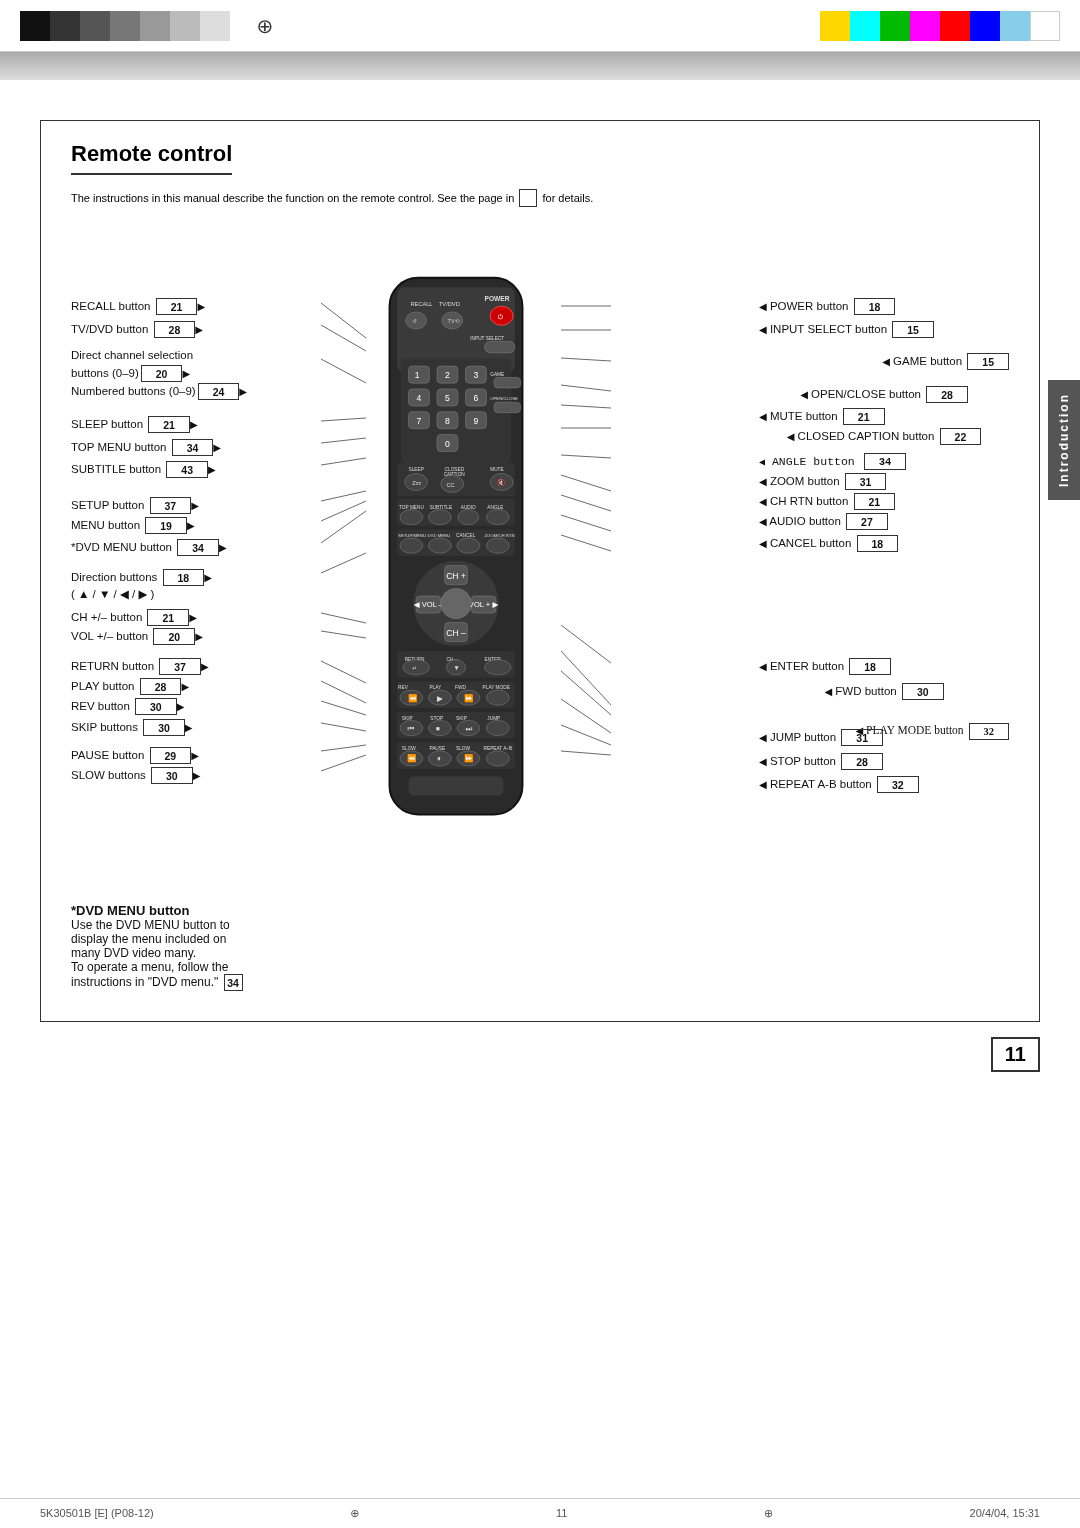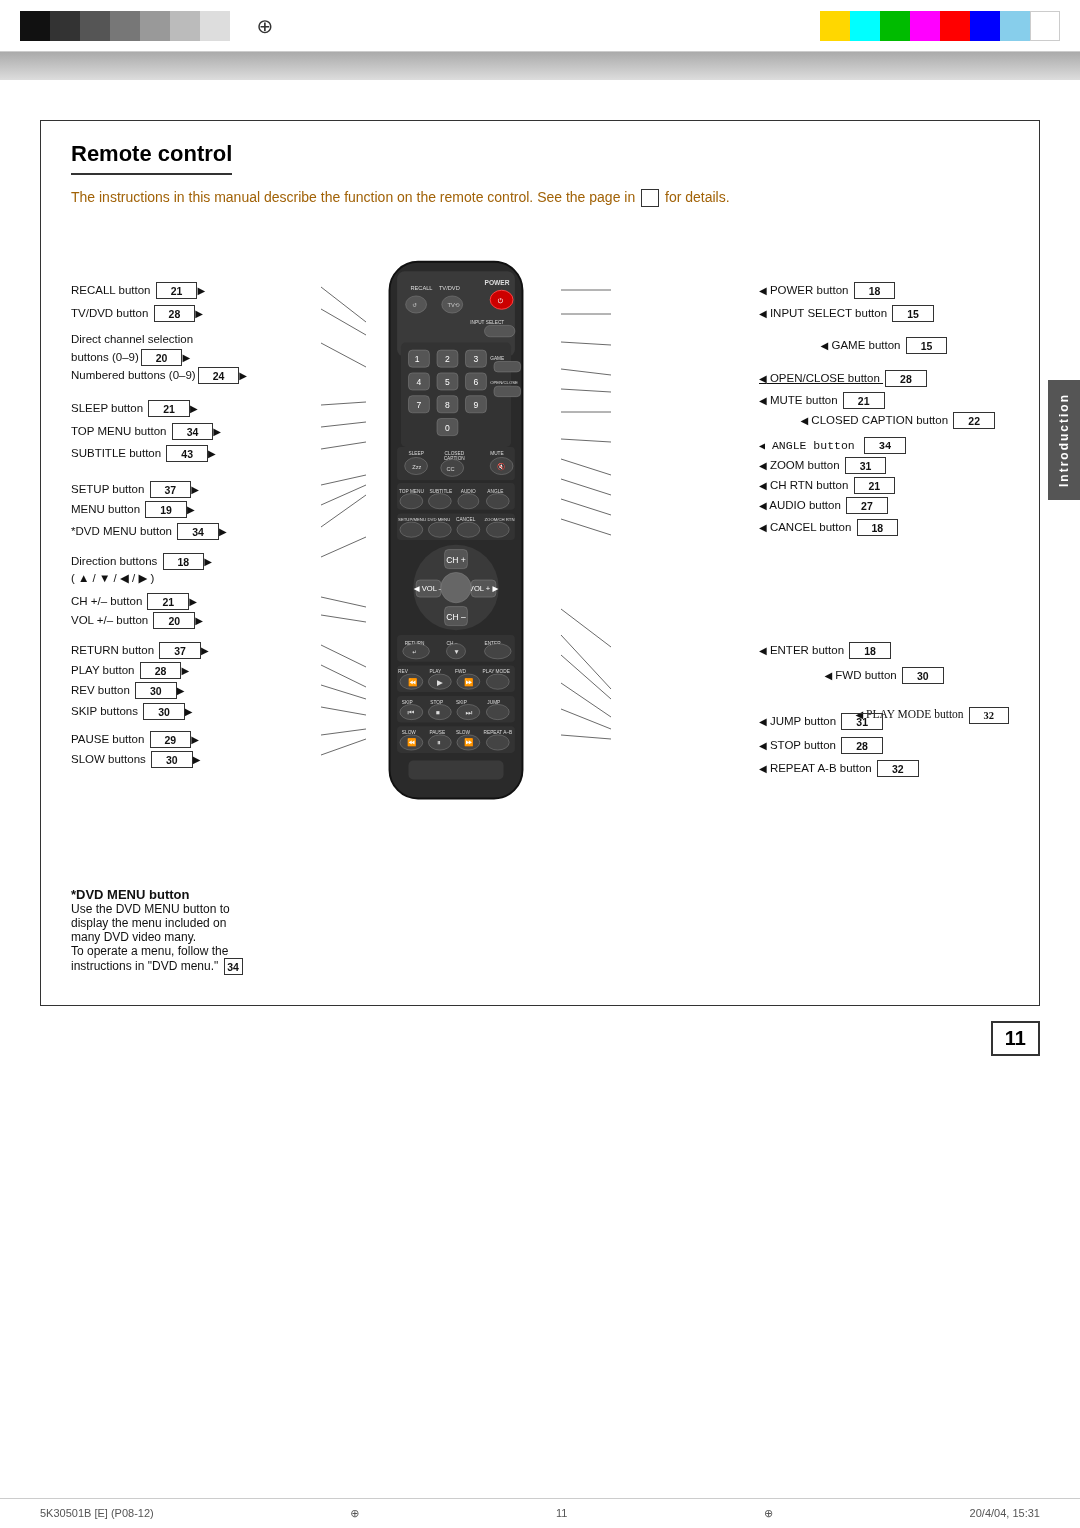--- a/index.html
+++ b/index.html
@@ -104,23 +104,23 @@
     }
     .rc-title {
       font-size: 22px;
       font-weight: bold;
       border-bottom: 2px solid #333;
       padding-bottom: 6px;
       margin-bottom: 14px;
       display: inline-block;
     }
     .rc-subtitle {
-      font-size: 14px;
-      margin-bottom: 20px;
-      color: #a16207;
+      font-size: 11px;
+      margin-bottom: 36px;
+      color: #000000;
     }
     .rc-subtitle .page-box {
       display: inline-flex;
       align-items: center;
       justify-content: center;
       border: 1px solid #333;
       width: 18px;
       height: 18px;
       font-size: 11px;
       margin: 0 2px;
@@ -568,33 +568,33 @@
       </div>
 
       <div class="lbl" style="right:0;top:55px;left:auto;text-align:left;width:260px;padding-left:10px;">
         <span style="font-size:10px;">◀</span> POWER button <span class="bdg">18</span>
       </div>
 
       <div class="lbl" style="right:0;top:78px;left:auto;text-align:left;width:260px;padding-left:10px;">
         <span style="font-size:10px;">◀</span> INPUT SELECT button <span class="bdg">15</span>
       </div>
 
-      <div class="lbl" style="right:0;top:110px;left:auto;text-align:center;width:260px;padding-left:10px;">
+      <div class="lbl" style="right:0;top:110px;left:auto;text-align:right;width:260px;padding-left:10px;">
         <span style="font-size:10px;">◀</span> GAME button <span class="bdg">15</span>
       </div>
 
-      <div class="lbl" style="right:0;top:143px;left:auto;text-align:left;width:260px;padding-left:10px;text-decoration:underline;">
+      <div class="lbl" style="right:0;top:143px;left:auto;text-align:center;width:260px;padding-left:10px;">
         <span style="font-size:10px;">◀</span> OPEN/CLOSE button <span class="bdg">28</span>
       </div>
 
       <div class="lbl" style="right:0;top:165px;left:auto;text-align:left;width:260px;padding-left:10px;">
         <span style="font-size:10px;">◀</span> MUTE button <span class="bdg">21</span>
       </div>
 
-      <div class="lbl" style="right:14px;top:185px;left:auto;text-align:right;width:260px;padding-left:10px;">
+      <div class="lbl" style="right:0;top:185px;left:auto;text-align:center;width:260px;padding-left:10px;">
         <span style="font-size:10px;">◀</span> CLOSED CAPTION button <span class="bdg">22</span>
       </div>
 
       <div class="lbl" style="right:0;top:210px;left:auto;text-align:left;width:260px;padding-left:10px;font-family:Liberation Mono, monospace;">
         <span style="font-size:10px;">◀</span> ANGLE button <span class="bdg">34</span>
       </div>
 
       <div class="lbl" style="right:0;top:230px;left:auto;text-align:left;width:260px;padding-left:10px;">
         <span style="font-size:10px;">◀</span> ZOOM button <span class="bdg">31</span>
       </div>

